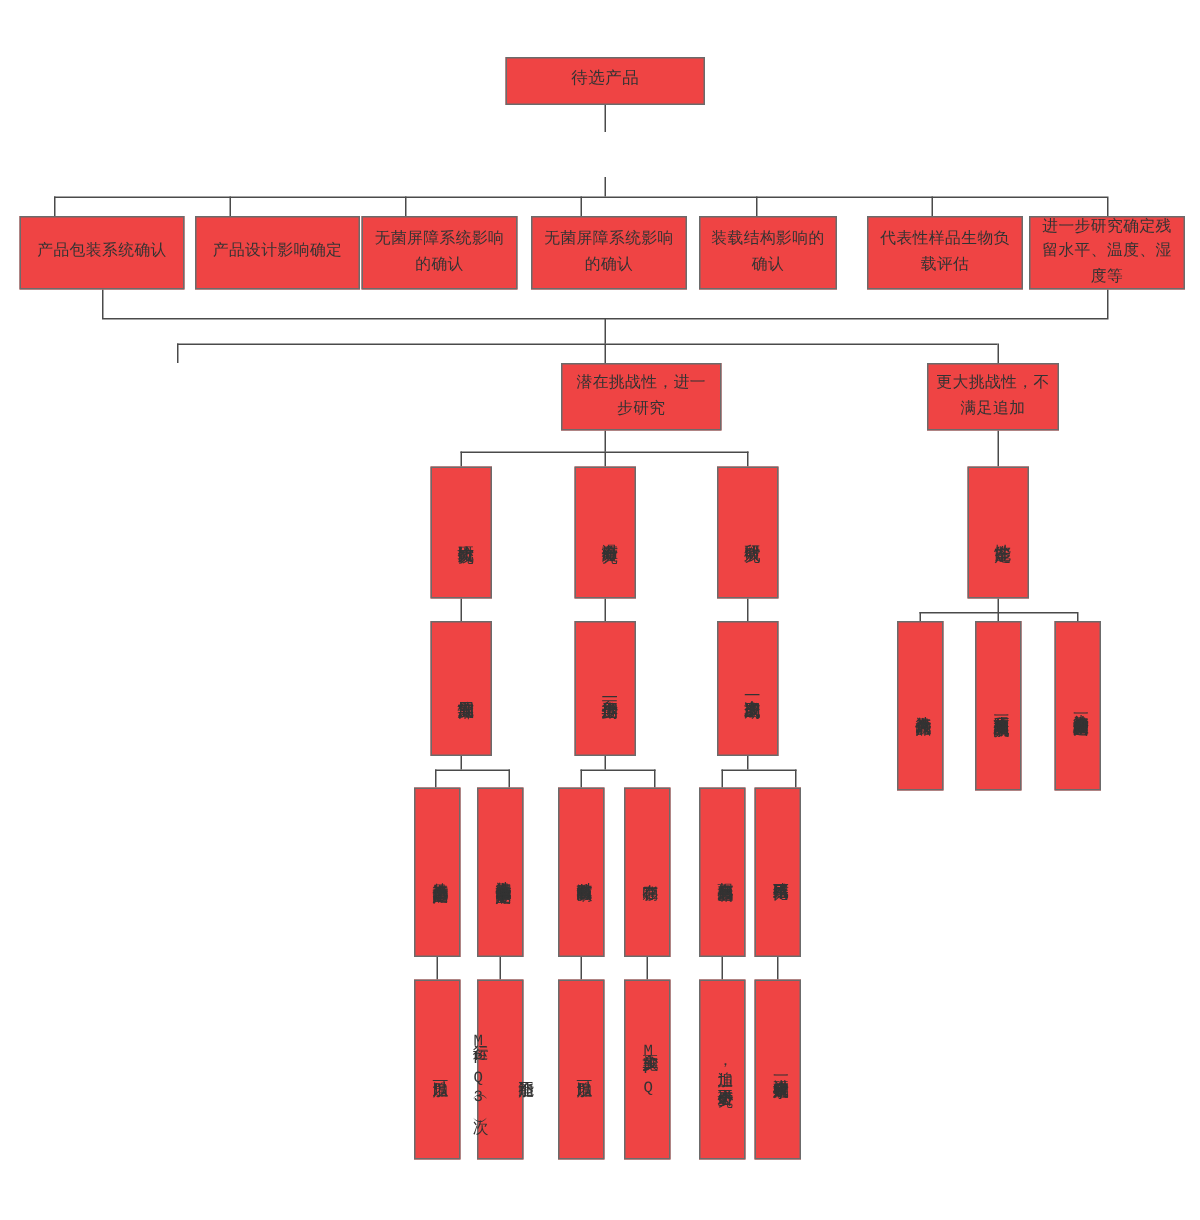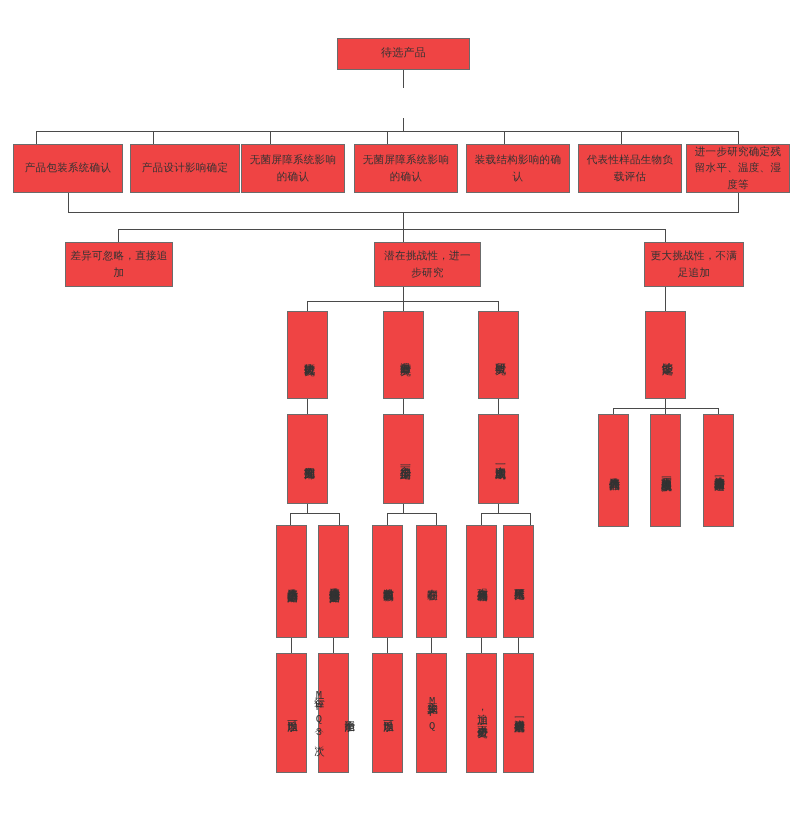--- a/index.html
+++ b/index.html
@@ -90,47 +90,44 @@
   </div>
   <div class="box h-box small" style="left:130px; top:144px; width:110px; height:49px;">
     <span class="txt">产品设计影响确定</span>
   </div>
   <div class="box h-box small" style="left:241px; top:144px; width:104px; height:49px;">
     <span class="txt">无菌屏障系统影响的确认</span>
   </div>
   <div class="box h-box small" style="left:354px; top:144px; width:104px; height:49px;">
     <span class="txt">无菌屏障系统影响的确认</span>
   </div>
-  <div class="box h-box small" style="left:466px; top:144px; width:104px; height:49px;">
+  <div class="box h-box small" style="left:466px; top:144px; width:92px; height:49px;">
     <span class="txt">装载结构影响的确认</span>
   </div>
   <div class="box h-box small" style="left:578px; top:144px; width:104px; height:49px;">
     <span class="txt">代表性样品生物负载评估</span>
   </div>
   <div class="box h-box small" style="left:686px; top:144px; width:104px; height:49px;">
     <span class="txt">进一步研究确定残留水平、温度、湿度等</span>
   </div>
 
   <div class="ln v" style="left:68px;  top:193px; height:19px;"></div>
   <div class="ln v" style="left:738px; top:193px; height:19px;"></div>
   <div class="ln h" style="left:68px; top:212px; width:671px;"></div>
 
   <div class="ln v" style="left:403px; top:212px; height:17px;"></div>
   <div class="ln h" style="left:118px; top:229px; width:547px;"></div>
   <div class="ln v" style="left:118px; top:229px; height:13px;"></div>
   <div class="ln v" style="left:403px; top:229px; height:13px;"></div>
   <div class="ln v" style="left:665px; top:229px; height:13px;"></div>
 
-  <div class="box h-box small" style="left:65px; top:242px; width:108px; height:45px;">
-    <span class="txt">差异可忽略，直接追加</span>
-  </div>
   <div class="box h-box small" style="left:350px; top:242px; width:107px; height:45px;margin-left:24px;">
     <span class="txt">潜在挑战性，进一步研究</span>
   </div>
-  <div class="box h-box small" style="left:644px; top:242px; width:100px; height:45px;">
+  <div class="box h-box small" style="left:618px; top:242px; width:88px; height:45px;">
     <span class="txt">更大挑战性，不满足追加</span>
   </div>
 
   <div class="ln v" style="left:403px; top:287px; height:14px;"></div>
   <div class="ln h" style="left:307px; top:301px; width:192px;"></div>
   <div class="ln v" style="left:307px; top:301px; height:10px;"></div>
   <div class="ln v" style="left:403px; top:301px; height:10px;"></div>
   <div class="ln v" style="left:498px; top:301px; height:10px;"></div>
 
   <div class="box v-box" style="left:287px; top:311px; width:41px; height:88px;">

